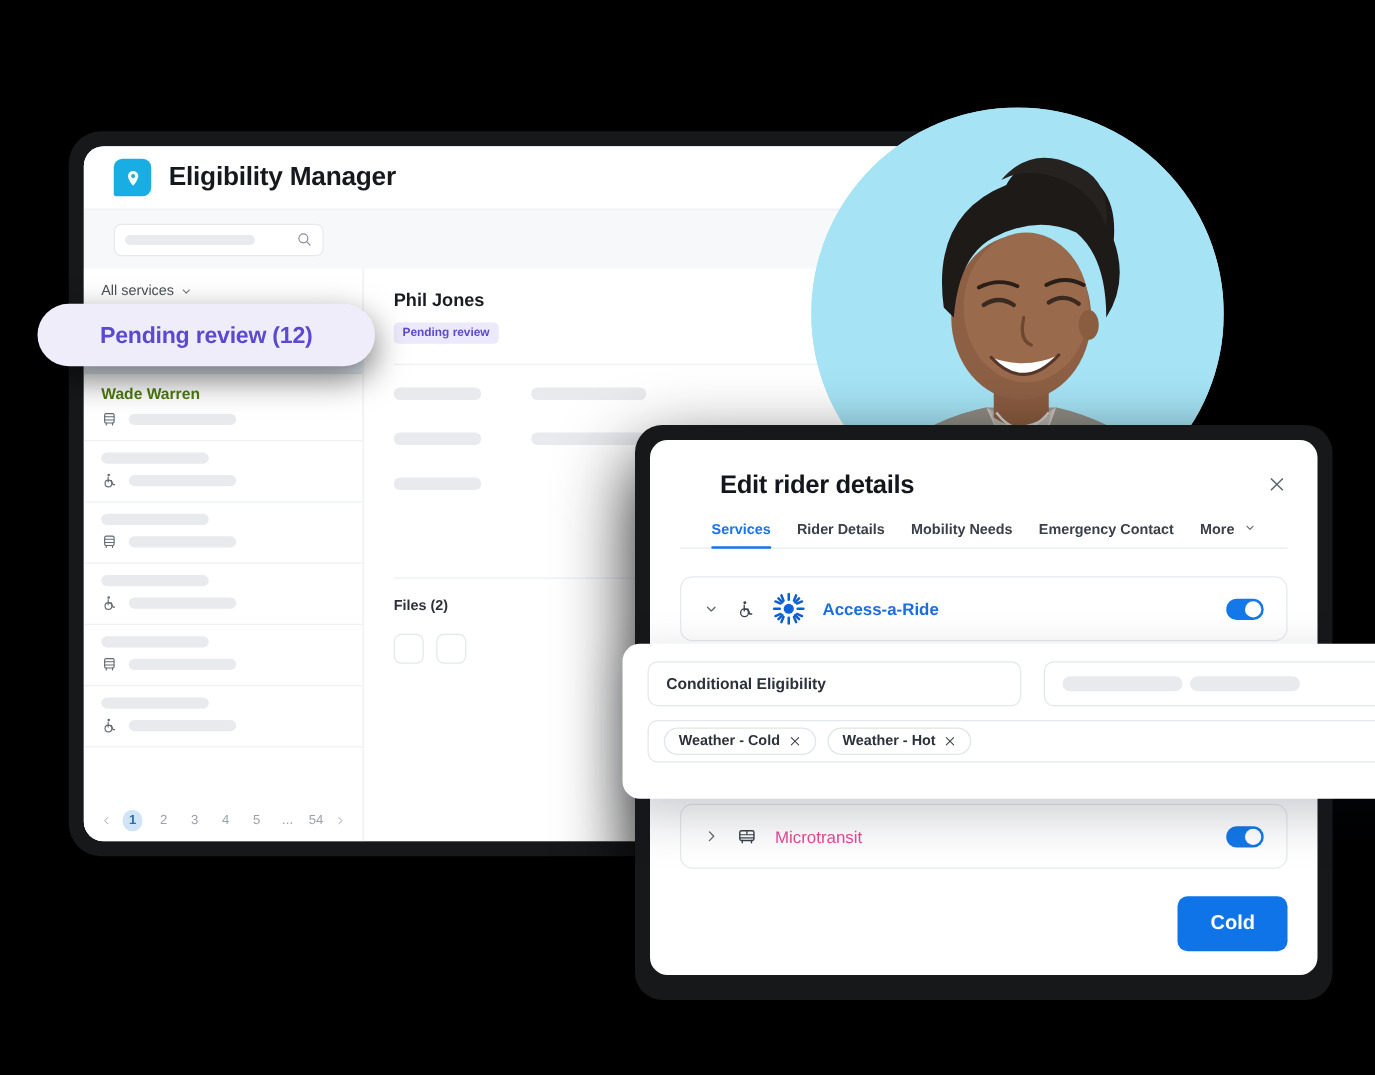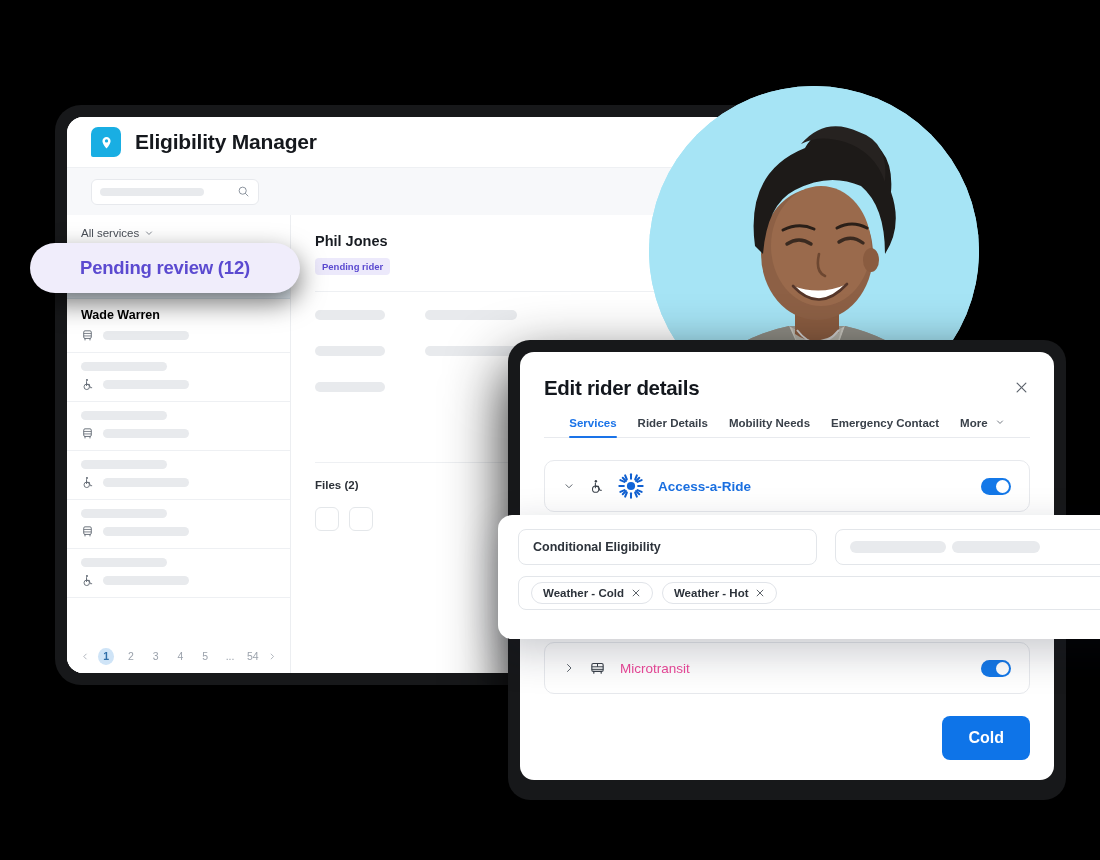--- a/index.html
+++ b/index.html
@@ -51,21 +51,21 @@
   .rider-list{ width:224px; border-right:1px solid #eceef1; background:#fff;
                display:flex; flex-direction:column; }
   .list-filter{ height:36px; display:flex; align-items:center; padding:0 14px;
                 font-size:11.5px; color:#4a4f57; gap:5px; }
   .list-rows{ flex:1 1 auto; }
   .rider-row{
     border-bottom:1px solid #eef0f3; padding:9px 14px 10px 14px;
     display:flex; flex-direction:column; gap:7px; min-height:48px; justify-content:center;
   }
   .rider-row.selected{ background:#e9f3fb; border-bottom:1px solid #dbe6ef; }
-  .rider-name{ font-size:12.5px; font-weight:700; color:#000000; }
+  .rider-name{ font-size:12.5px; font-weight:700; color:#4d7c0f; }
   .row-sub{ display:flex; align-items:center; gap:9px; }
   .pager{ height:34px; display:flex; align-items:center; gap:9px; padding:0 14px;
           font-size:10.5px; color:#9aa1ab; }
   .pg{ width:17px; height:17px; display:flex; align-items:center; justify-content:center;
        border-radius:50%; }
   .pg.active{ background:#cfe4f7; color:#2f6ea8; font-weight:700; }
 
   
   .rider-detail{ flex:1 1 auto; padding:18px 24px; }
   .detail-name{ font-size:14.5px; font-weight:700; color:#181c22; }
@@ -97,21 +97,21 @@
   
   .modal-frame{
     position:absolute; left:508px; top:340px; width:558px; height:460px;
     background:#17181a; border-radius:22px;
     box-shadow: 0 26px 60px rgba(0,0,0,.9);
   }
   .modal-card{
     position:absolute; left:520px; top:352px; width:534px; height:428px;
     background:#ffffff; border-radius:14px; padding:24px 24px 0 24px;
   }
-  .modal-title{ font-size:20.5px; font-weight:700; color:#13171d; letter-spacing:-.3px; }
+  .modal-title{ font-size:20.5px; font-weight:700; color:#13171d; letter-spacing:-.3px;margin-left:32px; }
   .modal-close{
     position:absolute; right:22px; top:24px; width:22px; height:22px;
     display:flex; align-items:center; justify-content:center; cursor:pointer;
   }
   .tabs{ display:flex; align-items:flex-end; gap:21px; margin-top:17px;
          border-bottom:1px solid #e8eaee;justify-content:center; }
   .tab{ font-size:11.5px; font-weight:600; color:#394049; padding-bottom:8px;
         position:relative; white-space:nowrap; }
   .tab.active{ color:#1a73e8; }
   .tab.active::after{
@@ -314,21 +314,21 @@
           <span class="pg">...</span>
           <span class="pg" style="width:auto;">54</span>
           <svg width="9" height="9" viewBox="0 0 24 24">
             <polyline points="9,5 16,12 9,19" fill="none" stroke="#9aa1ab" stroke-width="2.2" stroke-linecap="round" stroke-linejoin="round"></polyline>
           </svg>
         </div>
       </div>
 
       <div class="rider-detail">
         <div class="detail-name">Phil Jones</div>
-        <div class="pill-pending">Pending rider</div>
+        <div class="pill-pending">Pending review</div>
         <div class="hr"></div>
 
         <div class="info-grid">
           <div class="info-col">
             <span class="skel" style="width:70px;height:10px;"></span>
             <span class="skel" style="width:70px;height:10px;"></span>
             <span class="skel" style="width:70px;height:10px;"></span>
           </div>
           <div class="info-col">
             <span class="skel" style="width:92px;height:10px;"></span>

